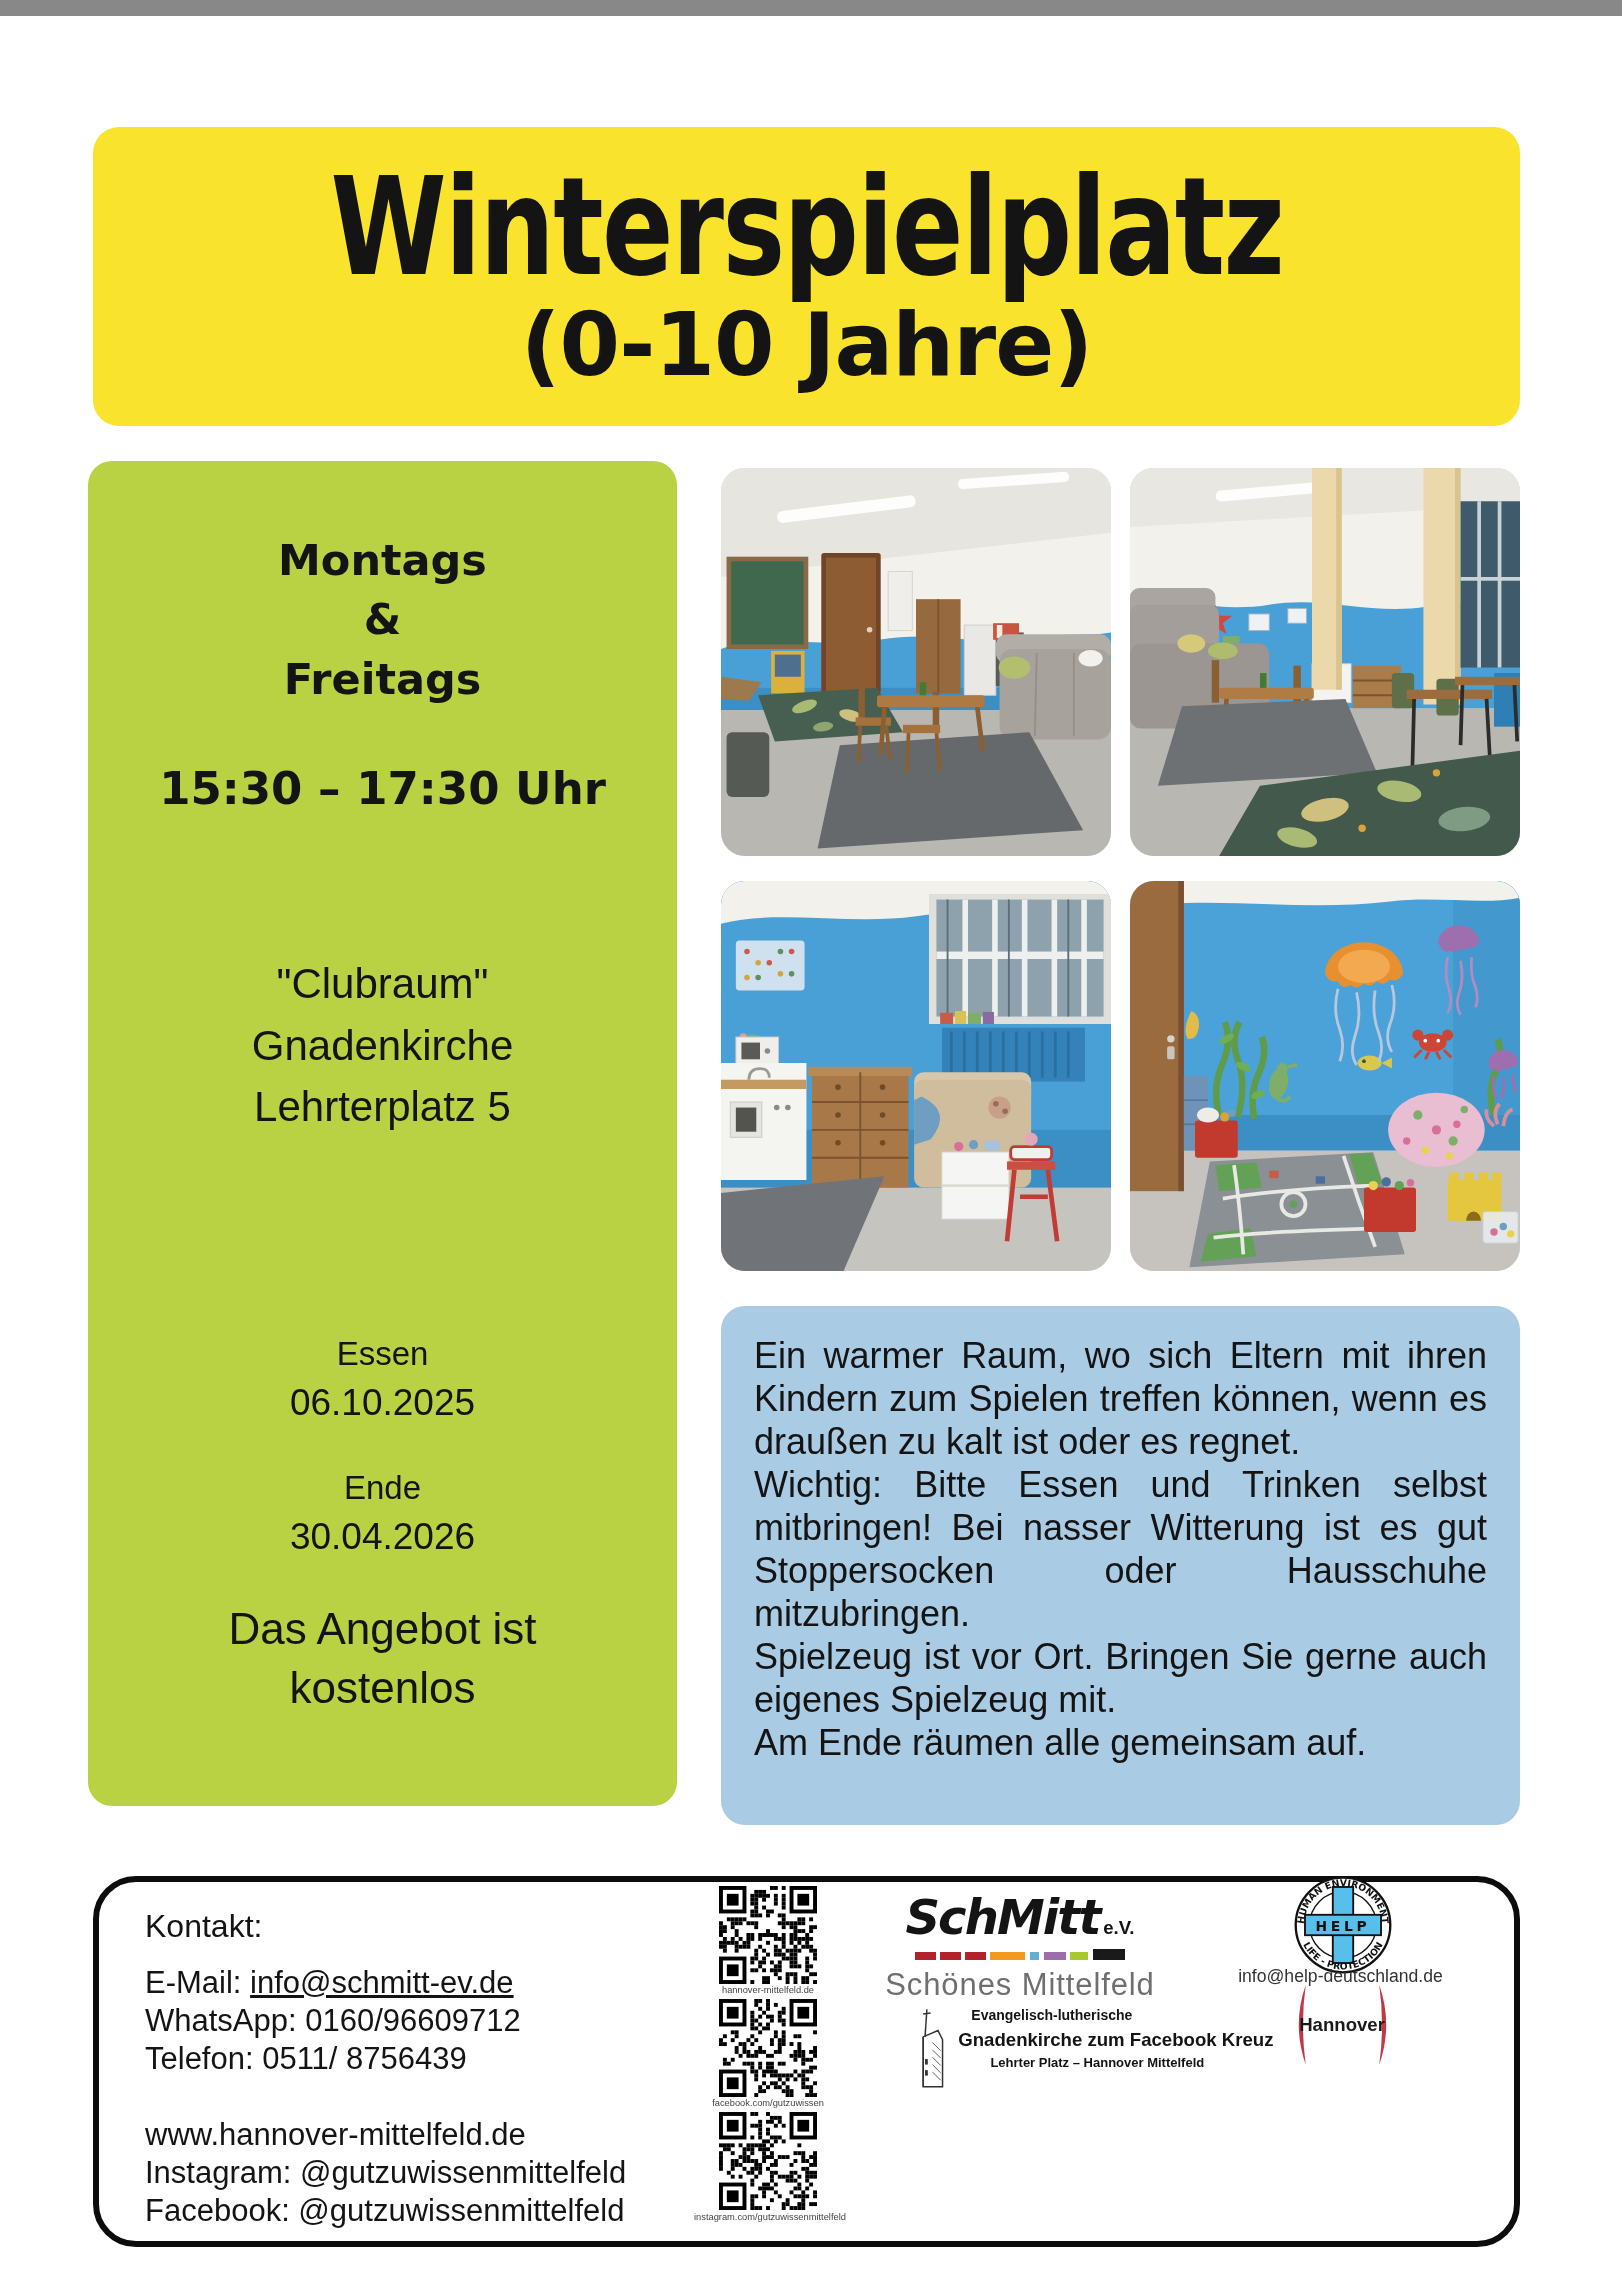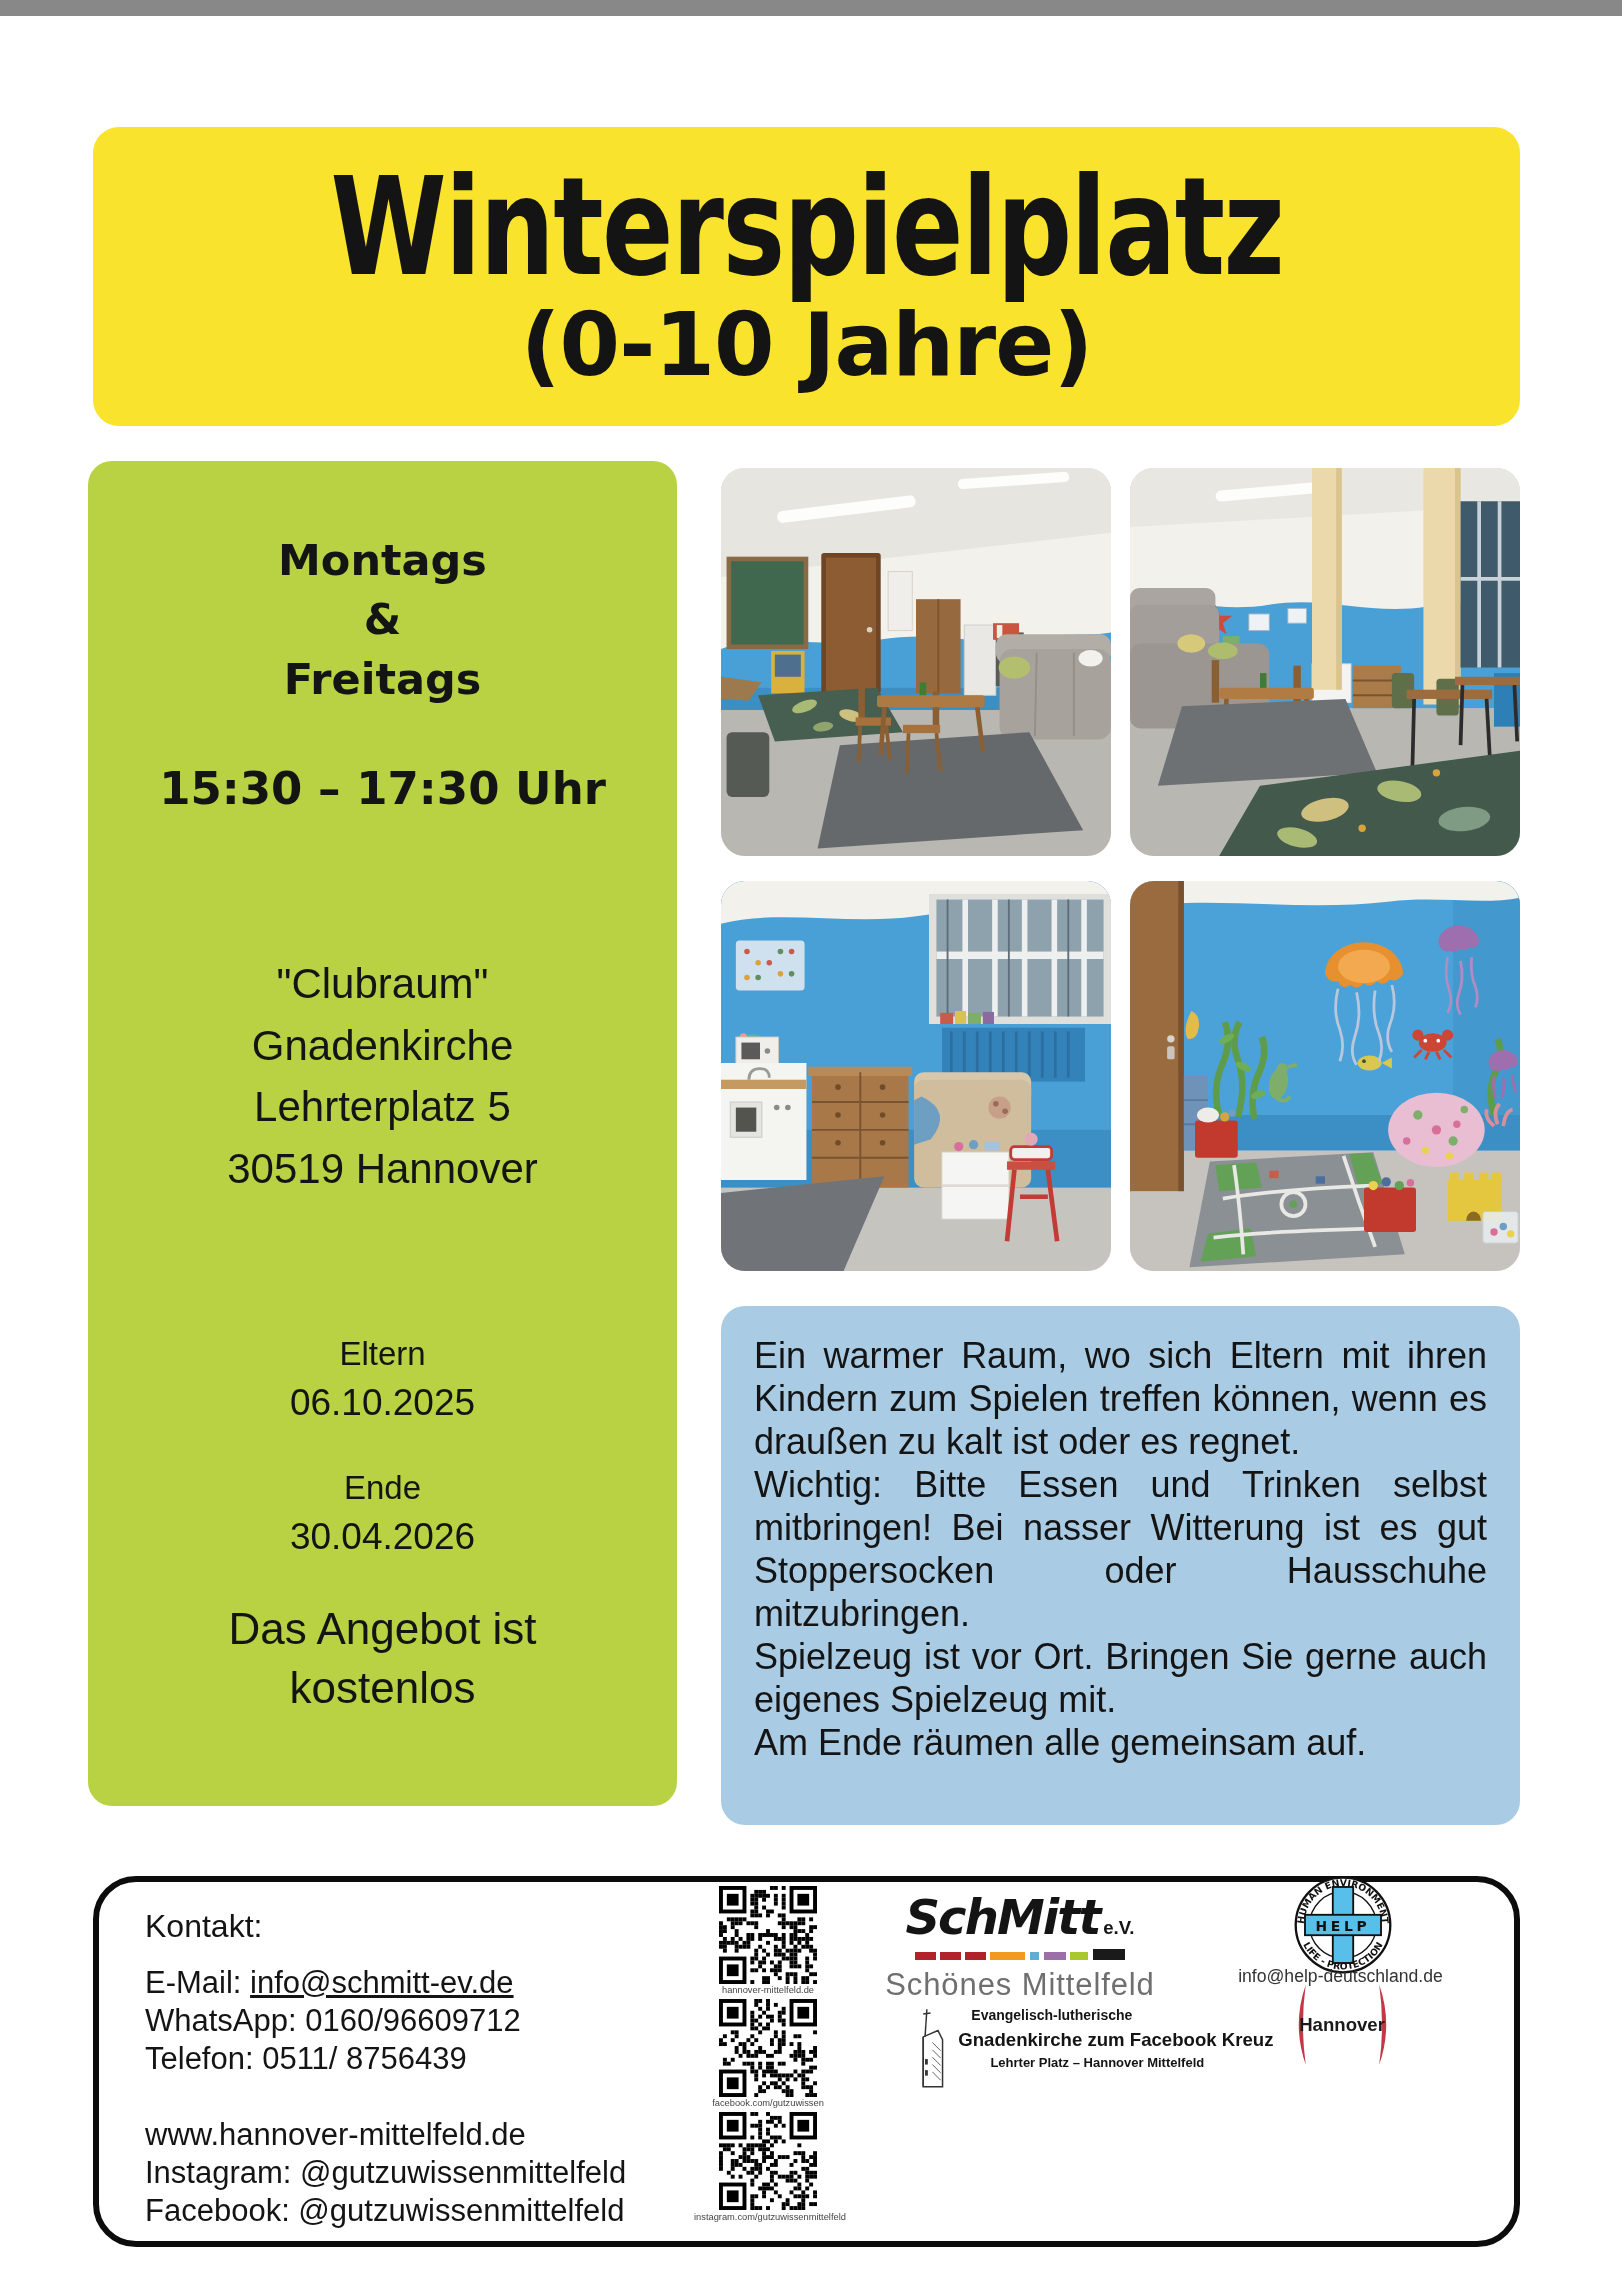--- a/index.html
+++ b/index.html
@@ -82,24 +82,23 @@
     <div class="blk days">
       <div>Montags</div>
       <div>&amp;</div>
       <div>Freitags</div>
     </div>
     <div class="blk time">15:30 – 17:30 Uhr</div>
     <div class="blk loc">
       <div>"Clubraum"</div>
       <div>Gnadenkirche</div>
       <div>Lehrterplatz 5</div>
-      <div>30519 Hannover</div>
     </div>
     <div class="blk startblk">
-      <div>Eltern</div>
+      <div>Essen</div>
       <div class="date">06.10.2025</div>
     </div>
     <div class="blk endblk">
       <div>Ende</div>
       <div class="date">30.04.2026</div>
     </div>
     <div class="blk freeblk">
       <div>Das Angebot ist</div>
       <div>kostenlos</div>
     </div>

